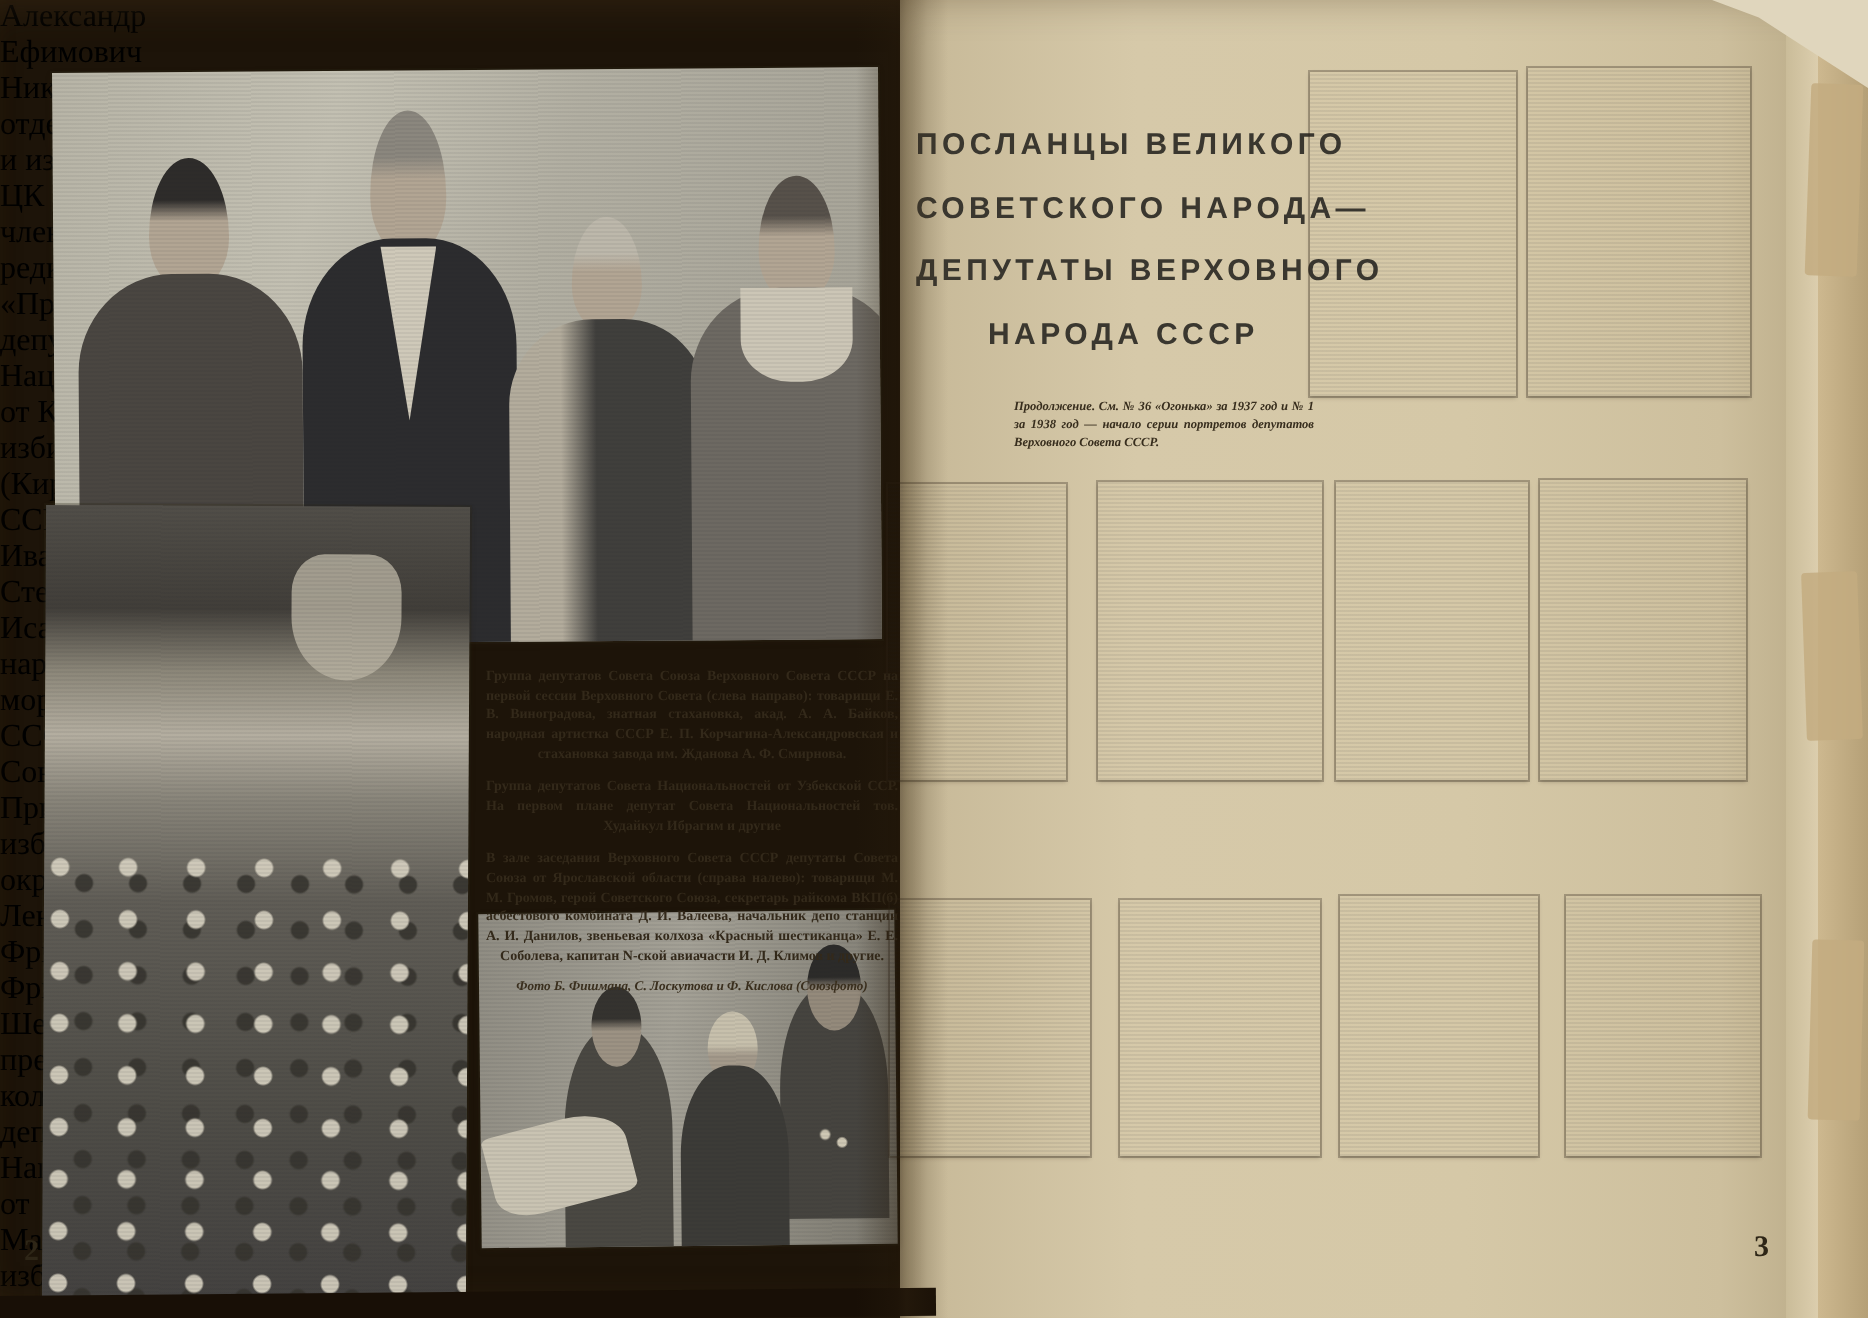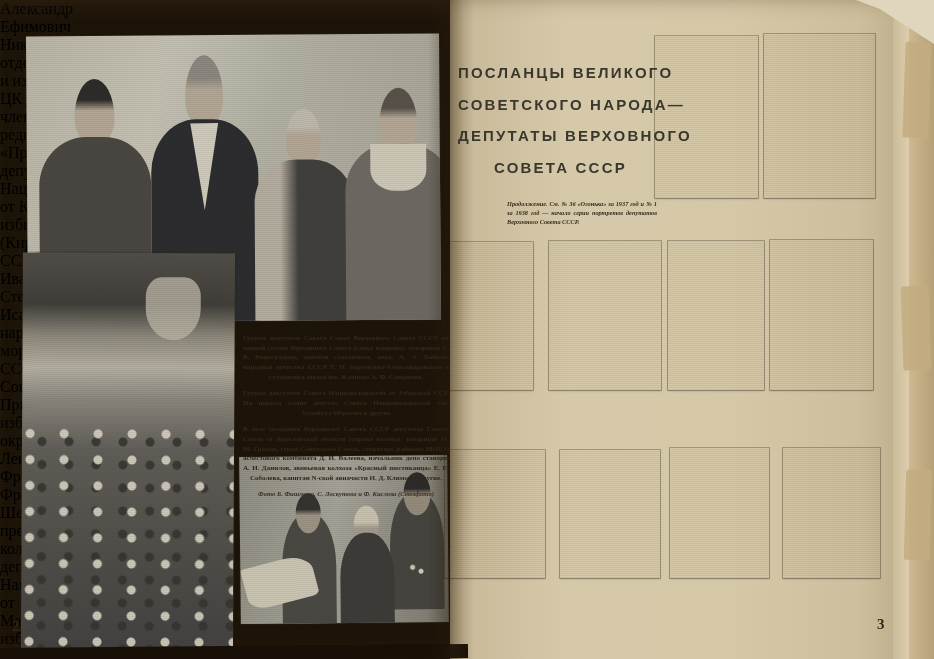--- a/index.html
+++ b/index.html
@@ -175,21 +175,21 @@
     <p>В зале заседания Верховного Совета СССР депутаты Совета Союза от Ярославской области (справа налево): товарищи М. М. Громов, герой Советского Союза, секретарь райкома ВКП(б) асбестового комбината Д. И. Валеева, начальник депо станции А. И. Данилов, звеньевая колхоза «Красный шестиканца» Е. Е. Соболева, капитан N-ской авиачасти И. Д. Климов и другие.</p>
     <div id="photo-credit">Фото Б. Фишмана, С. Лоскутова и Ф. Кислова (Союзфото)</div>
   </div>
 
   <div class="pagenum" id="pn2">2</div>
 
   <div id="title">
     <div class="tl">ПОСЛАНЦЫ ВЕЛИКОГО</div>
     <div class="tl">СОВЕТСКОГО НАРОДА—</div>
     <div class="tl">ДЕПУТАТЫ ВЕРХОВНОГО</div>
-    <div class="tl">СОВЕТА СССР</div>
+    <div class="tl">НАРОДА СССР</div>
   </div>
   <div id="subtitle">Продолжение. См. № 36 «Огонька» за 1937 год и № 1 за 1938 год — начало серии портретов депутатов Верховного Совета СССР.</div>
 
   <div class="portrait bg-light s-nikitin tie" style="left:655px;top:36px;width:103px;height:162px;">
     <div class="ph">
         <div class="ph-in">
       <div class="ph-head"></div>
       <div class="ph-torso"></div>
     </div>
       </div>

